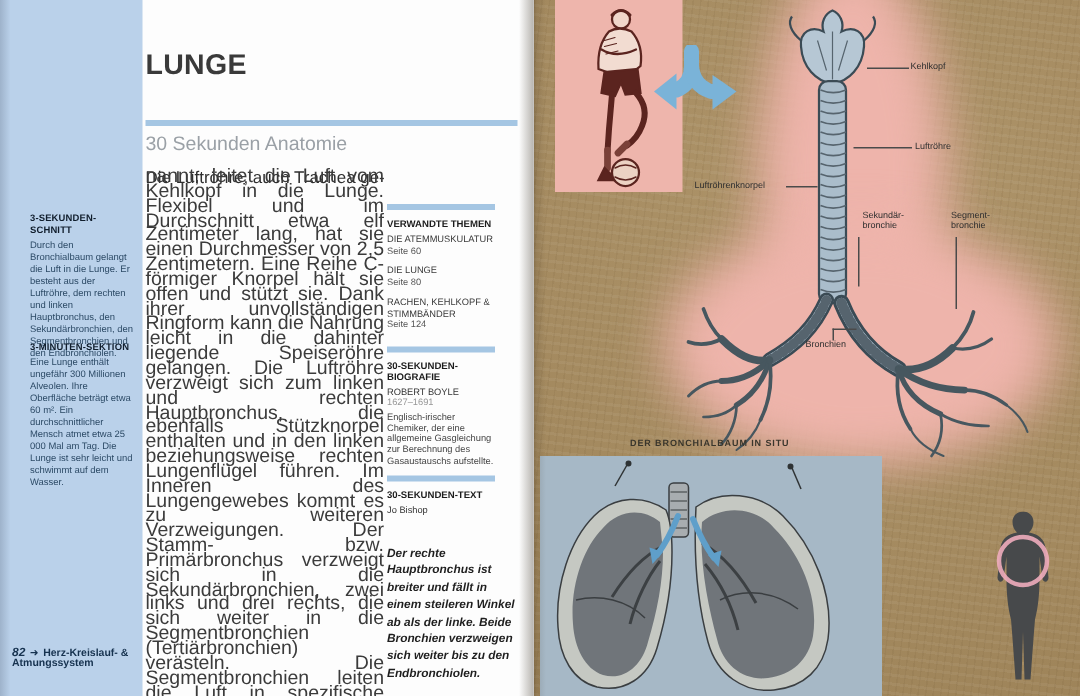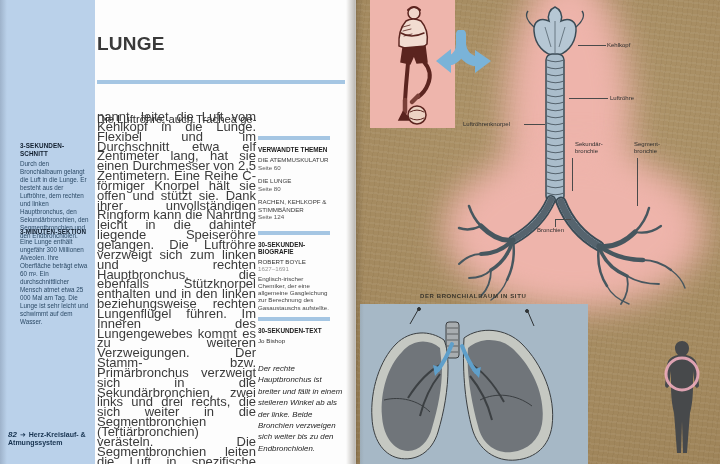--- a/index.html
+++ b/index.html
@@ -30,21 +30,21 @@
   .mid-rule{height:4px;background:#a5c6e3;margin-bottom:6px;}
   .mid-head{font-size:6.4px;font-weight:bold;color:#1c1c1c;margin-bottom:3px;}
   .mid-item{margin-bottom:6px;font-size:6.2px;line-height:7.5px;color:#3a3a3a;}
   .mid-item .pg{color:#555;}
   .bio-name{font-size:6.2px;color:#333;line-height:7.5px;}
   .bio-years{font-size:6.2px;color:#979797;line-height:7.5px;margin-bottom:2px;}
   .bio-body{font-size:6.2px;line-height:7.3px;color:#444;margin-bottom:6px;}
   .gap{height:4px;}
 
   #pull-quote{left:258px;top:363px;width:88px;font-size:7.9px;line-height:11.4px;
-              font-weight:normal;font-style:italic;color:#1f1f1f;}
+              font-weight:bold;font-style:italic;color:#1f1f1f;}
 
   
   #right-page{left:356px;top:0;width:364px;height:464px;background:#a78c60;overflow:hidden;}
   #kraft-texture{left:0;top:0;width:364px;height:464px;
       background:
         repeating-linear-gradient(7deg,rgba(255,255,255,.05) 0 2px,transparent 2px 6px),
         repeating-linear-gradient(97deg,rgba(70,48,16,.06) 0 1px,transparent 1px 5px),
         radial-gradient(circle at 60% 30%,rgba(255,240,210,.10),rgba(60,40,10,.10));}
   #soccer-panel{left:14px;top:0;width:85px;height:128px;background:#eeb5ac;}
   .blob{border-radius:50%;filter:blur(16px);background:#eeb4ab;}
@@ -90,20 +90,21 @@
     </div>
     <div class="abs" id="page-footer">
       <span class="num">82</span><span class="arr">➜</span><span>Herz-Kreislauf- &amp; Atmungssystem</span>
     </div>
   </div>
 
   <div class="abs" id="article-title">
     <div>LUNGE</div>
   </div>
   <div class="abs" id="title-rule"></div>
+  <div class="abs" id="series-subtitle">30 Sekunden Anatomie</div>
   <div class="abs" id="article-lead">Die Luftröhre, auch Trachea ge-</div>
   <div class="abs" id="article-body">nannt, leitet die Luft vom Kehlkopf in die Lunge. Flexibel und im Durchschnitt etwa elf Zentimeter lang, hat sie einen Durchmesser von 2,5 Zentimetern. Eine Reihe C-förmiger Knorpel hält sie offen und stützt sie. Dank ihrer unvollständigen Ringform kann die Nahrung leicht in die dahinter liegende Speiseröhre gelangen. Die Luftröhre verzweigt sich zum linken und rechten Hauptbronchus, die ebenfalls Stützknorpel enthalten und in den linken beziehungsweise rechten Lungenflügel führen. Im Inneren des Lungengewebes kommt es zu weiteren Verzweigungen. Der Stamm- bzw. Primärbronchus verzweigt sich in die Sekundärbronchien, zwei links und drei rechts, die sich weiter in die Segmentbronchien (Tertiärbronchien) verästeln. Die Segmentbronchien leiten die Luft in spezifische Bereiche der Lunge – zum bronchopulmonalen Segment oder einfach Lungensegment. Die Verzweigung setzt sich im Lungengewebe fort, wobei die Übergänge bei jeder Stufe zunehmend kleiner werden. Die Ähnlichkeit mit den Ästen und Zweigen eines Baumes erklärt den Namen »Bronchialbaum«. Je kleiner die Bronchiole, desto weniger Stützknorpel enthält sie, die kleinsten bestehen nur aus glattem Muskelgewebe. Der Gasaustausch findet an der Endbronchiole in kleinen Bläschen, den Alveolen, statt. Hier gelangt der eingeatmete Sauerstoff ins Blut und Kohlendioxid hinaus. Darauf wird das Kohlendioxid beim Ausatmen aus dem Körper ausgestoßen.</div>
 
   <div class="abs" id="midcol">
     <div class="mid-rule"></div>
     <div class="mid-head">VERWANDTE THEMEN</div>
     <div class="mid-item">
       <div>DIE ATEMMUSKULATUR</div>
       <div class="pg">Seite 60</div>
     </div>

